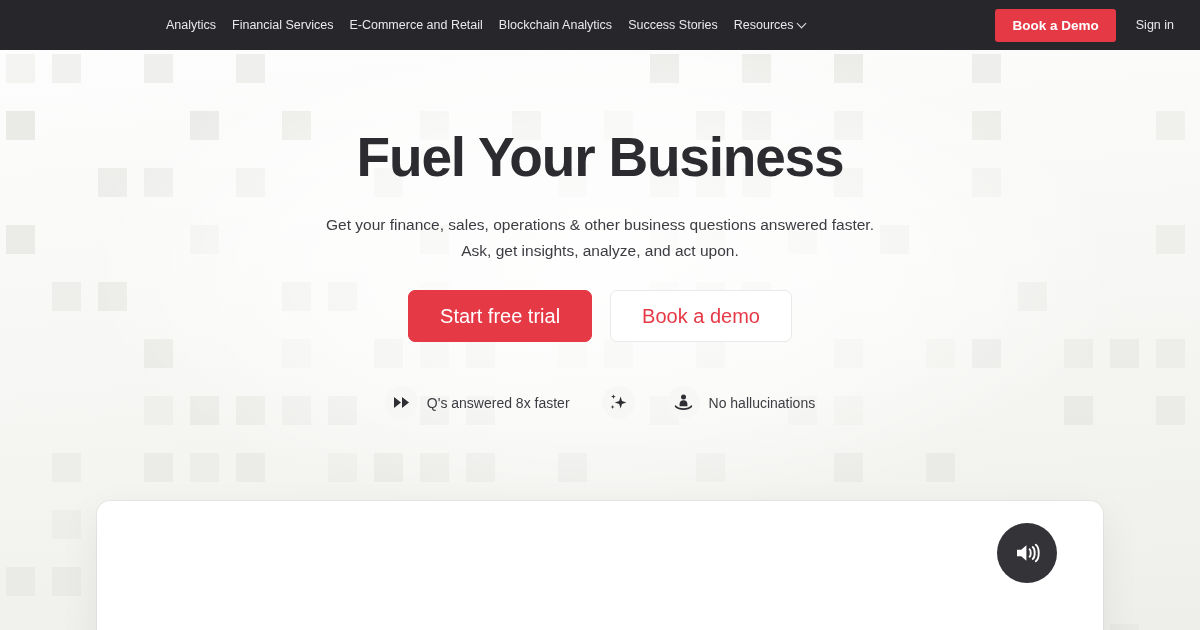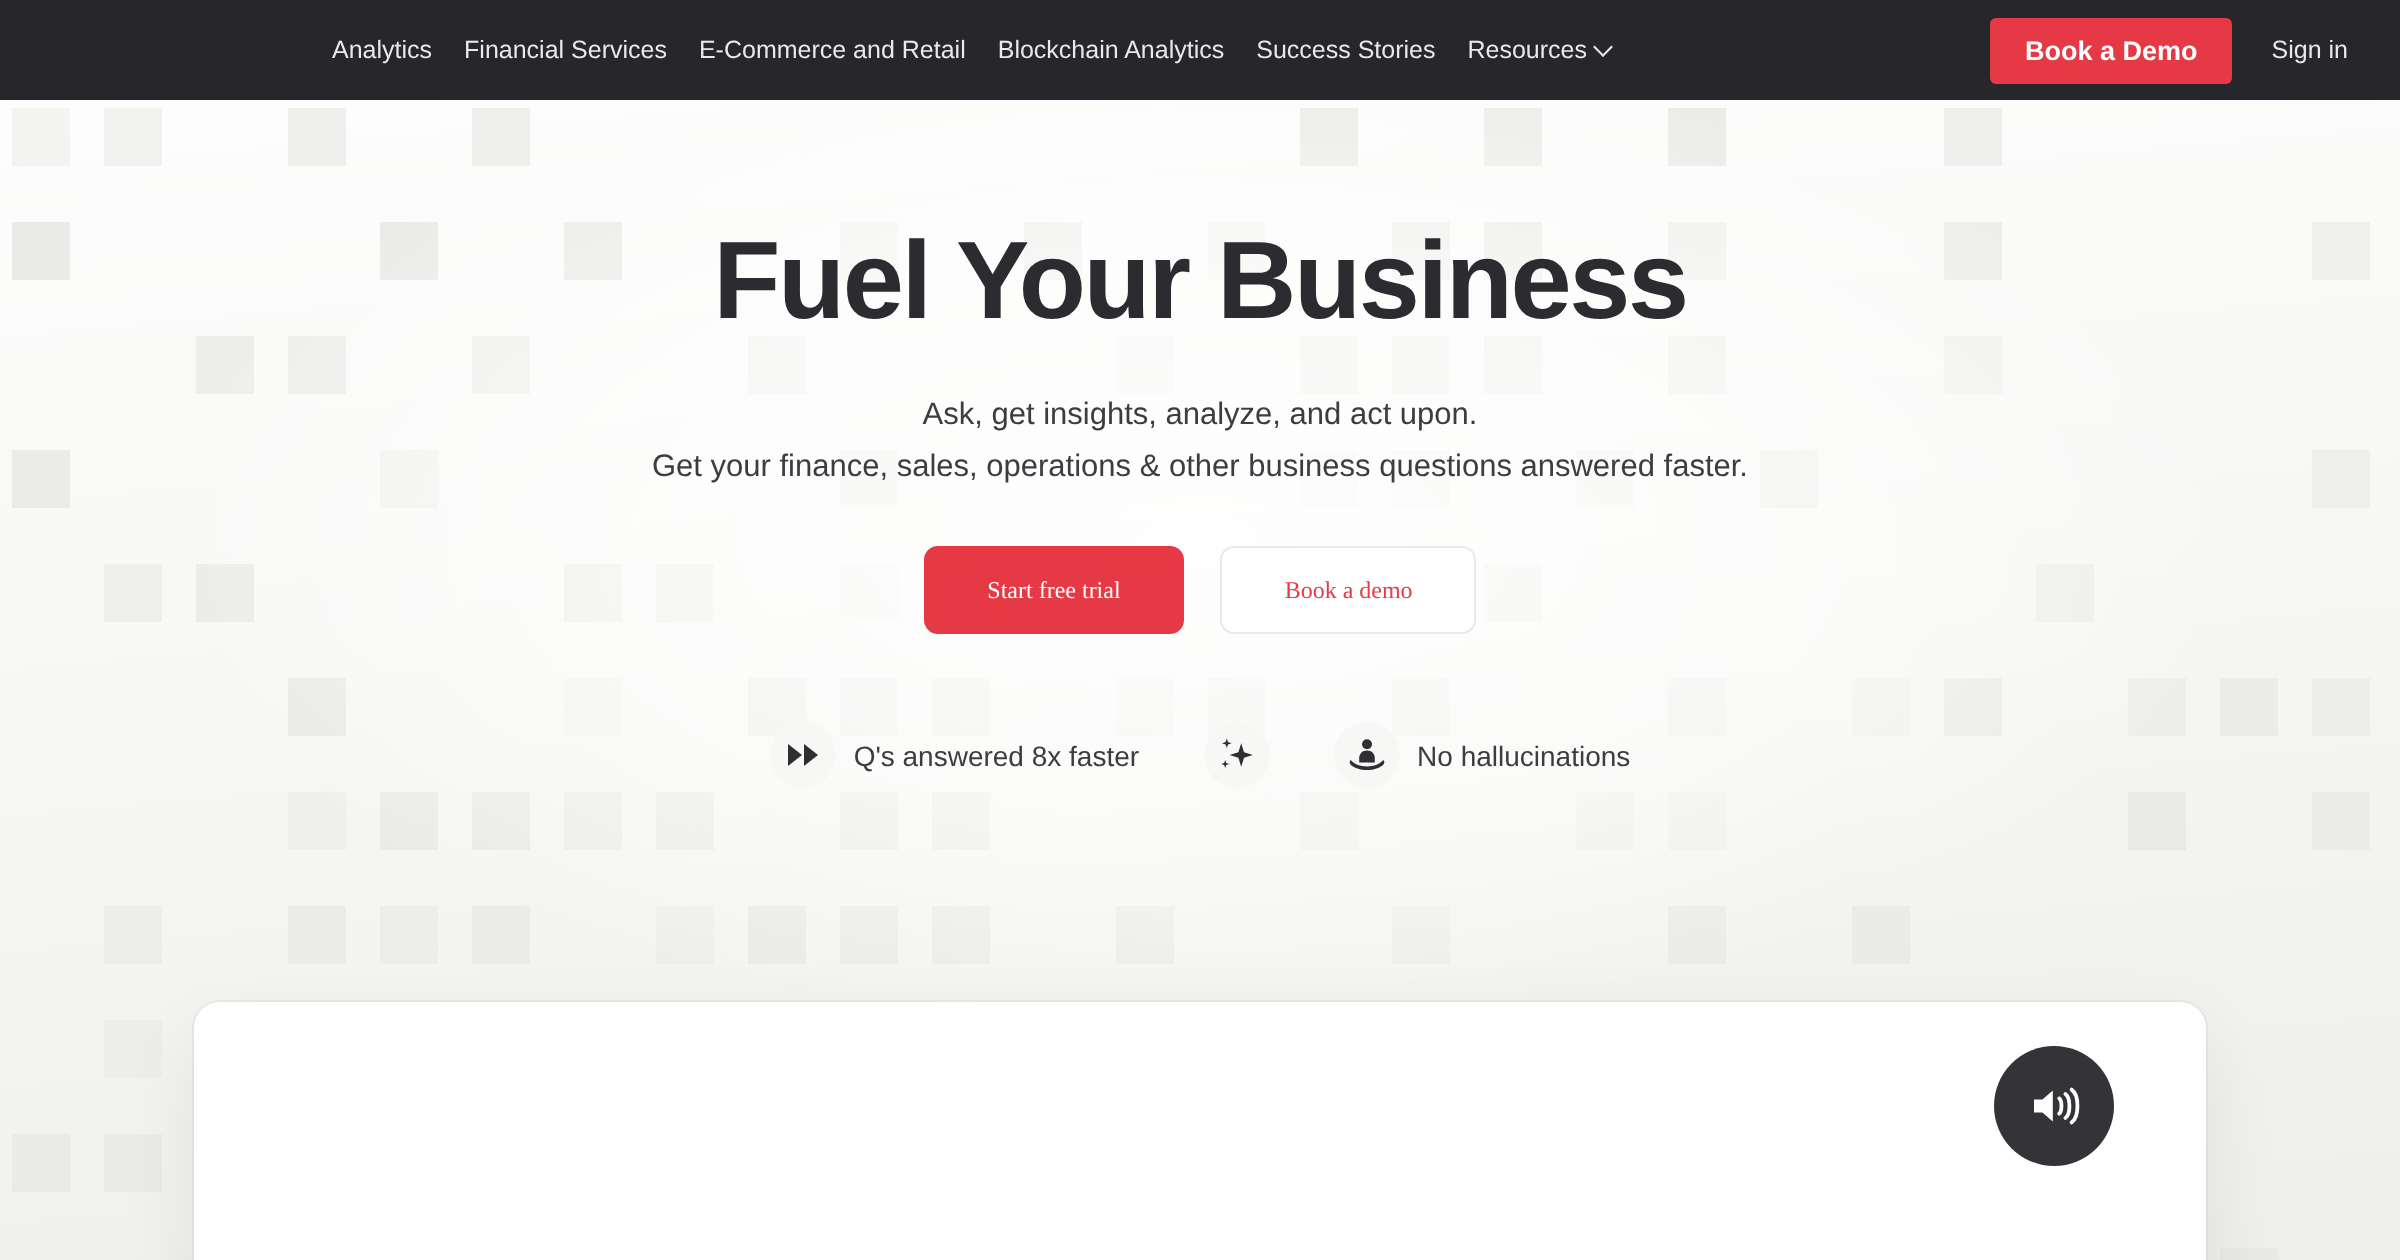--- a/index.html
+++ b/index.html
@@ -84,41 +84,41 @@
     background:radial-gradient(ellipse 700px 330px at 50% 38%,
                rgba(255,255,255,.90) 0%, rgba(255,255,255,.55) 45%, rgba(255,255,255,0) 75%);
     z-index:2; pointer-events:none;
   }
 
   
   .hero-inner {
     position:relative; z-index:5;
     width:100%; height:100%;
     display:flex; flex-direction:column; align-items:center;
-    padding-top:59px;
+    padding-top:76px;
   }
 
   h1.headline {
     font-size:55px; line-height:62px;
     font-weight:700; color:#2b2b30;
     text-align:center; letter-spacing:-1.2px;
   }
   h1.headline .hl-line { display:block; }
 
   .sub { margin-top:24px; text-align:center; }
   .sub-line {
     display:block;
     font-size:15.5px; line-height:26px;
     color:#3c3c42;
   }
 
   .cta-row { margin-top:26px; display:flex; align-items:center; gap:18px; }
   .btn {
-    font-family:Liberation Serif, serif;
-    font-size:12px; font-weight:400;
+    font-family:Liberation Sans, sans-serif;
+    font-size:20px; font-weight:400;
     border-radius:7px; cursor:pointer;
     padding:15px 31px; white-space:nowrap;
     line-height:1;
   }
   .btn-primary { background:#e63946; color:#ffffff; border:1px solid #e63946; }
   .btn-secondary { background:#ffffff; color:#e63946; border:1px solid #e9e9e9; }
 
   .badges {
     margin-top:44px;
     display:flex; align-items:center; gap:32px;
@@ -304,22 +304,22 @@
       </div>
     <div class="hero-fade"></div>
 
     <div class="hero-inner">
 
       <h1 class="headline">
         <span class="hl-line">Fuel Your Business</span>
       </h1>
 
       <div class="sub">
+        <span class="sub-line">Get your finance, sales, operations &amp; other business questions answered faster.</span>
         <span class="sub-line">Ask, get insights, analyze, and act upon.</span>
-        <span class="sub-line">Get your finance, sales, operations &amp; other business questions answered faster.</span>
       </div>
 
       <div class="cta-row">
         <button class="btn btn-primary">Start free trial</button>
         <button class="btn btn-secondary">Book a demo</button>
       </div>
 
       <div class="badges">
 
         <div class="badge">

